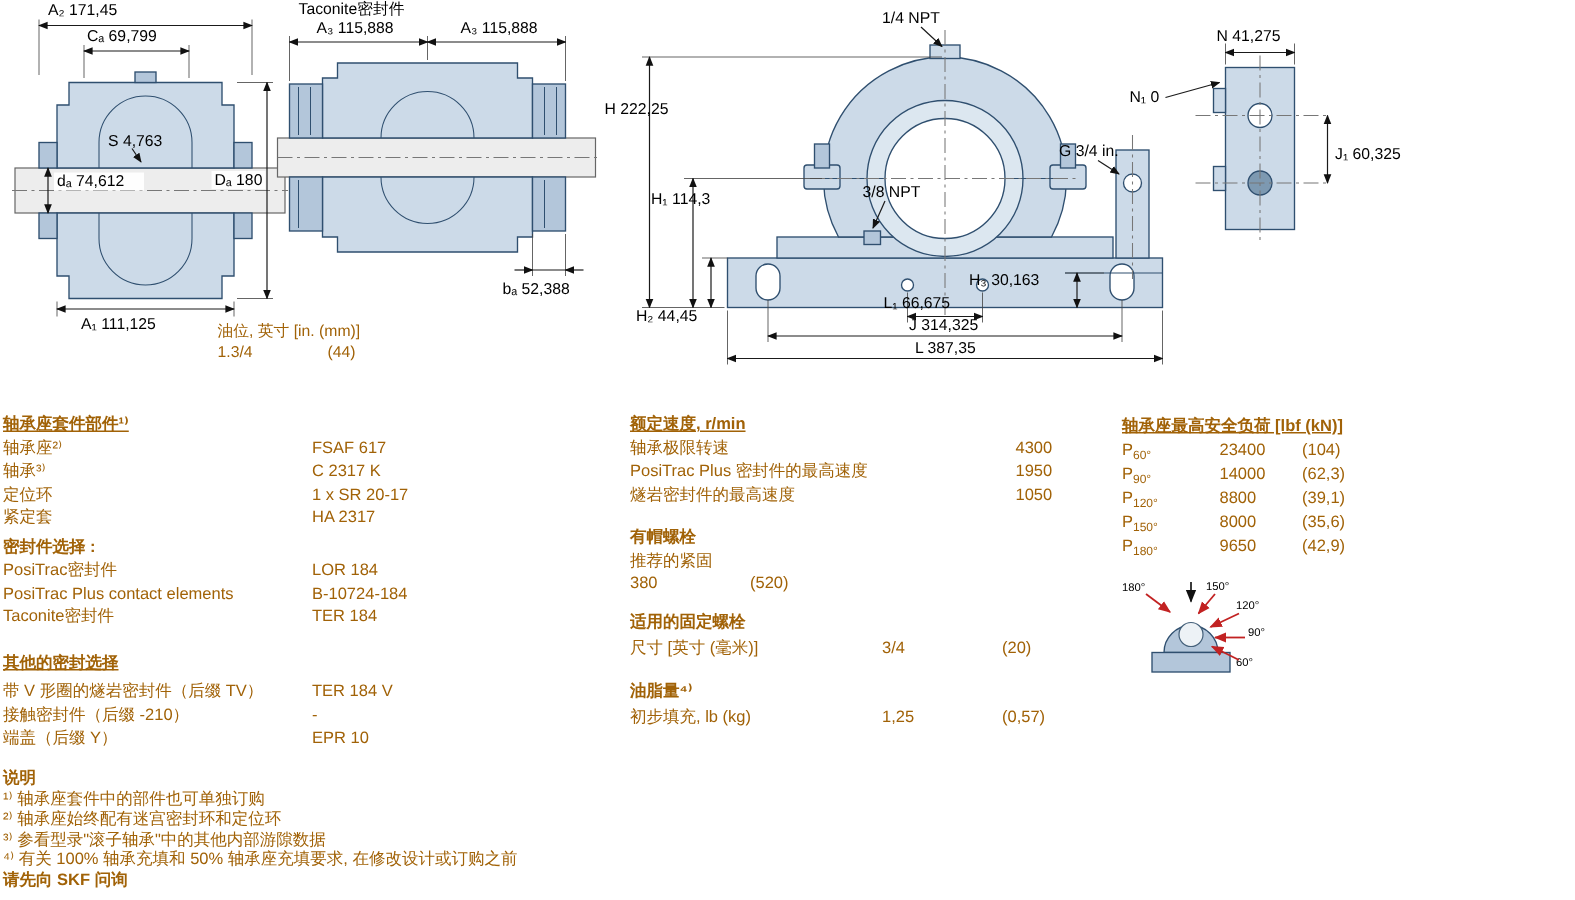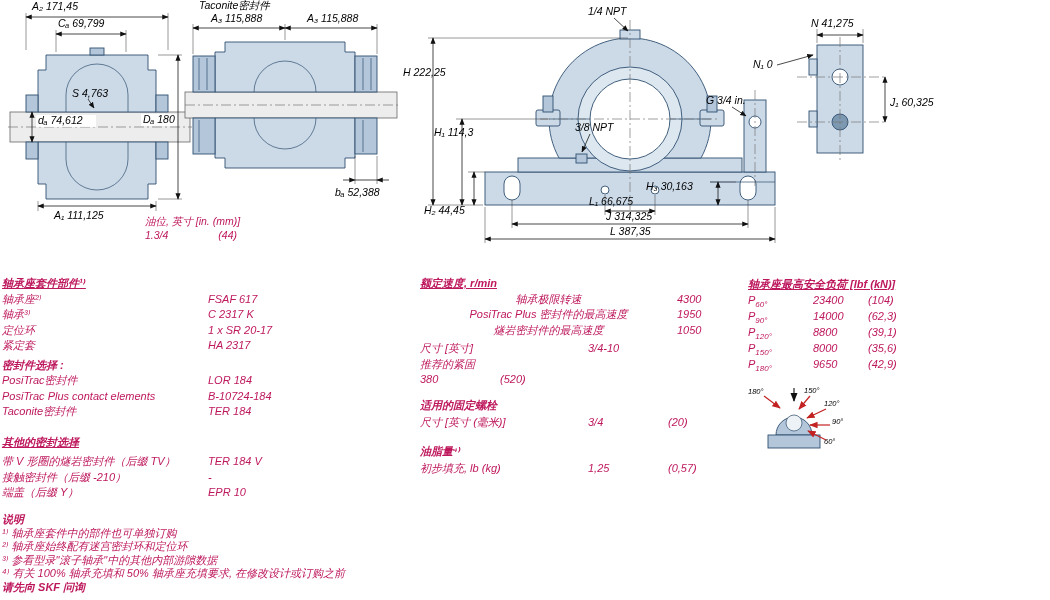--- a/index.html
+++ b/index.html
@@ -1,33 +1,33 @@
 <!DOCTYPE html>
 <html><head>
 <meta charset="utf-8">
 <style>
   html,body { margin:0; padding:0; background:#fff; }
   #page { position:relative; width:1050px; height:600px; background:#ffffff; overflow:hidden;
-          font-family:"Liberation Sans","DejaVu Sans",sans-serif; color:#be185d;font-style:italic; }
+          font-family:"Liberation Sans","DejaVu Sans",sans-serif; color:#a16207; }
   svg { position:absolute; overflow:visible; }
   svg text { font-family:"Liberation Sans","DejaVu Sans",sans-serif; font-size:10.5px; fill:#000; }
   svg text.ang { font-size:7.5px; }
   .part  { fill:#ccdae8; stroke:#2f4f6f; stroke-width:0.9; }
   .part2 { fill:#b3c6da; stroke:#2f4f6f; stroke-width:0.9; }
   .white { fill:#ffffff; stroke:#2f4f6f; stroke-width:0.9; }
   .shaft { fill:#ededed; stroke:#666; stroke-width:0.8; }
   .inner { fill:none; stroke:#2f4f6f; stroke-width:0.7; }
   .dim { stroke:#1a1a1a; stroke-width:0.8; fill:none; }
   .ext { stroke:#444; stroke-width:0.55; fill:none; }
   .cl  { stroke:#777; stroke-width:0.7; stroke-dasharray:10 3 2 3; fill:none; }
   .red { stroke:#c22222; stroke-width:1.2; fill:none; }
   .col { position:absolute; font-size:11px; line-height:15.5px; white-space:nowrap; }
   .row { display:flex; }
   .lbl  { width:206px; flex:none; }
-  .lbl2 { width:257px; flex:none;text-align:center; }
+  .lbl2 { width:257px; flex:none; }
   .lbl3 { width:168px; flex:none; }
   .v1   { width:80px;  flex:none; }
   .plbl { width:45px;  flex:none; }
   .lv   { width:55px;  flex:none;margin-left:20px; }
   .h { font-weight:bold; }
   .u { text-decoration:underline; }
   sub { font-size:8px; line-height:0; }
   #loadcol { line-height:16px; }
   #notes { line-height:13.5px; font-size:11px; }
   #oilnote { position:absolute; left:145px; top:214px; font-size:10.5px; line-height:14px; white-space:nowrap; }
@@ -270,24 +270,21 @@
         <span>4300</span>
       </div>
     <div class="row">
         <span class="lbl2">PosiTrac Plus 密封件的最高速度</span>
         <span>1950</span>
       </div>
     <div class="row">
         <span class="lbl2">燧岩密封件的最高速度</span>
         <span>1050</span>
       </div>
-    <div class="row" style="margin-top:3px">
-        <span class="lbl3">尺寸 [英寸]</span>
-        <span class="v1">3/4-10</span>
-      </div>
+    <div class="h" style="margin-top:13px">有帽螺栓</div>
     <div class="row">
         <span class="lbl3">推荐的紧固</span>
       </div>
     <div class="row">
         <span class="v1">380</span>
         <span>(520)</span>
       </div>
     <div class="h" style="margin-top:10px">适用的固定螺栓</div>
     <div class="row" style="margin-top:2px">
         <span class="lbl3">尺寸 [英寸 (毫米)]</span>

